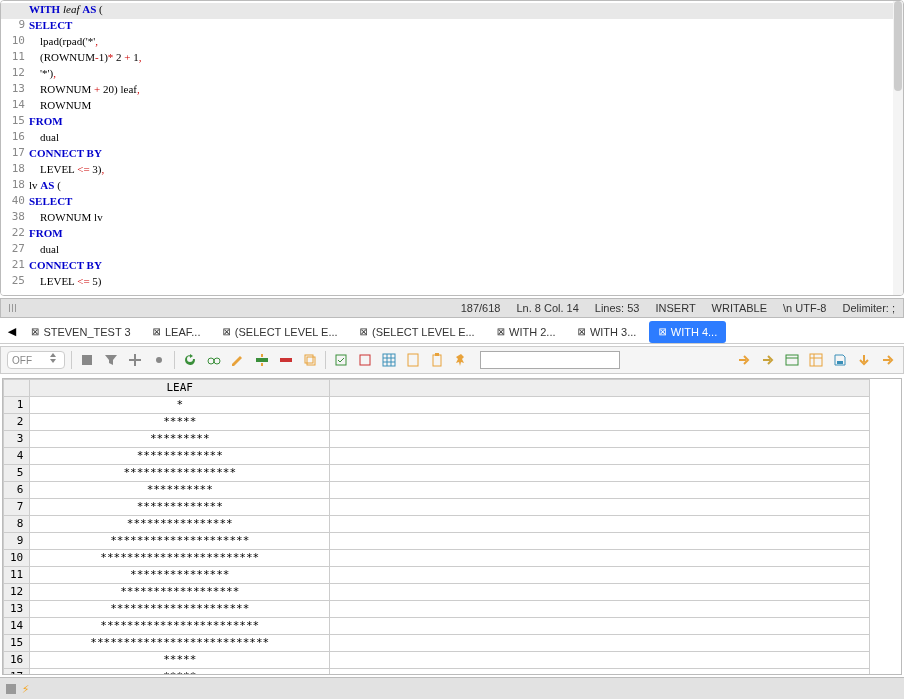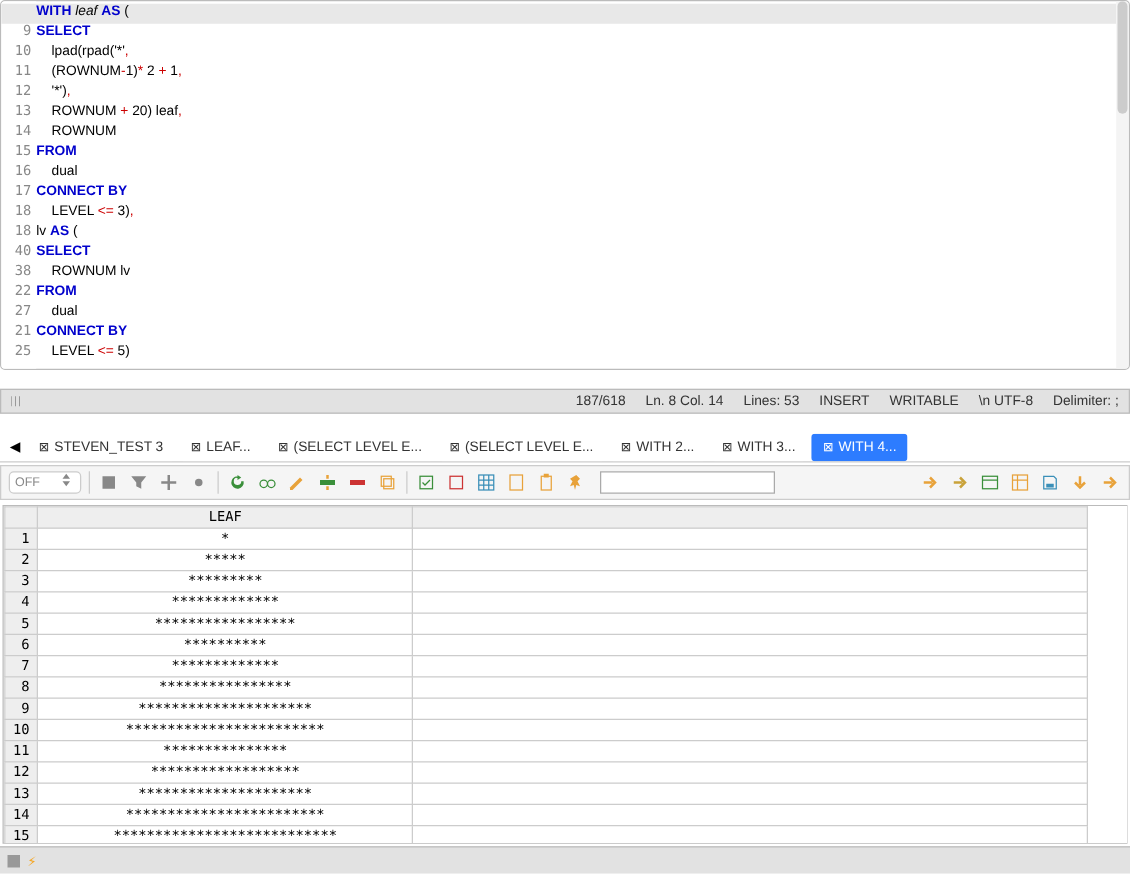--- a/index.html
+++ b/index.html
@@ -1,31 +1,31 @@
 <!DOCTYPE html>
 <html><head>
 <meta charset="utf-8">
 <style>
 * { box-sizing: border-box; margin: 0; padding: 0; }
 body { font-family: Monaco, Menlo, monospace; font-size: 11px; background: #fff; width: 904px; height: 699px; overflow: hidden; display: flex; flex-direction: column; }
 .editor-pane { flex: 0 0 296px; display: flex; background: #fff; border: 1px solid #bbb; border-radius: 4px; position: relative; overflow: hidden; }
 .line-num-col { width: 28px; background: #fff; color: #888; text-align: right; padding-right: 4px; line-height: 16px; user-select: none; }
 .first-line-bg { position: absolute; top: 2px; left: 0; right: 10px; height: 16px; background: #e8e8e8; z-index: 0; }
-.code-col { flex: 1; line-height: 16px; font-family: Liberation Sans, sans-serif; white-space: pre; position: relative; z-index: 1; }
+.code-col { flex: 1; line-height: 16px; font-family: Liberation Serif, serif; white-space: pre; position: relative; z-index: 1; }
 .code-col .cl { height: 16px; }
 .kw { color: #0000cc; font-weight: bold; }
 .id { color: #000; font-style: italic; }
 .str { color: #000; }
 .op { color: #cc0000; }
 .num { color: #000; }
 .pun { color: #cc0000; }
 .editor-pane .line-num-col .ln-red { color: #cc0000; }
 .scrollbar-v { width: 10px; background: #f4f4f4; position: relative; }
 .scrollbar-v .thumb { position: absolute; top: 0; left: 1px; right: 1px; height: 90px; background: #ccc; border-radius: 4px; }
-.status-bar { height: 20px; background: #e2e2e2; border: 1px solid #bbb; display: flex; align-items: center; font-family: Arial, sans-serif; font-size: 11px; color: #333; padding: 0 8px; gap: 16px; margin: 15px 0; }
+.status-bar { height: 20px; background: #e2e2e2; border: 1px solid #bbb; display: flex; align-items: center; font-family: Arial, sans-serif; font-size: 11px; color: #333; padding: 0 8px; gap: 16px; margin: 2px 0; }
 .status-bar .sbhandle { width: 8px; height: 100%; display:flex; align-items:center; }
 .status-bar .sbhandle span { width:100%; height:8px; background: repeating-linear-gradient(90deg,#999,#999 1px,transparent 1px,transparent 3px);}
 .status-bar .fill { flex: 1; }
 .status-bar .field { white-space: nowrap; }
 .tab-bar { height: 24px; background: #fff; display: flex; align-items: center; border-bottom: 1px solid #ccc; font-family: Arial, sans-serif; font-size: 11px; gap: 2px; padding: 0 4px; }
 .tab-back { width: 16px; height: 16px; display:flex; align-items:center; justify-content:center; cursor:pointer; }
 .tab { height: 22px; display: flex; align-items: center; padding: 0 8px; background: #fff; border: 1px solid transparent; border-radius: 3px; cursor: pointer; gap: 4px; color: #333; }
 .tab.active { background: #2d7cff; color: #fff; }
 .tab .close { font-size: 10px; }
 .toolbar { height: 28px; background: #f5f5f5; border: 1px solid #ccc; display: flex; align-items: center; padding: 0 6px; gap: 6px; margin: 2px 0; }

